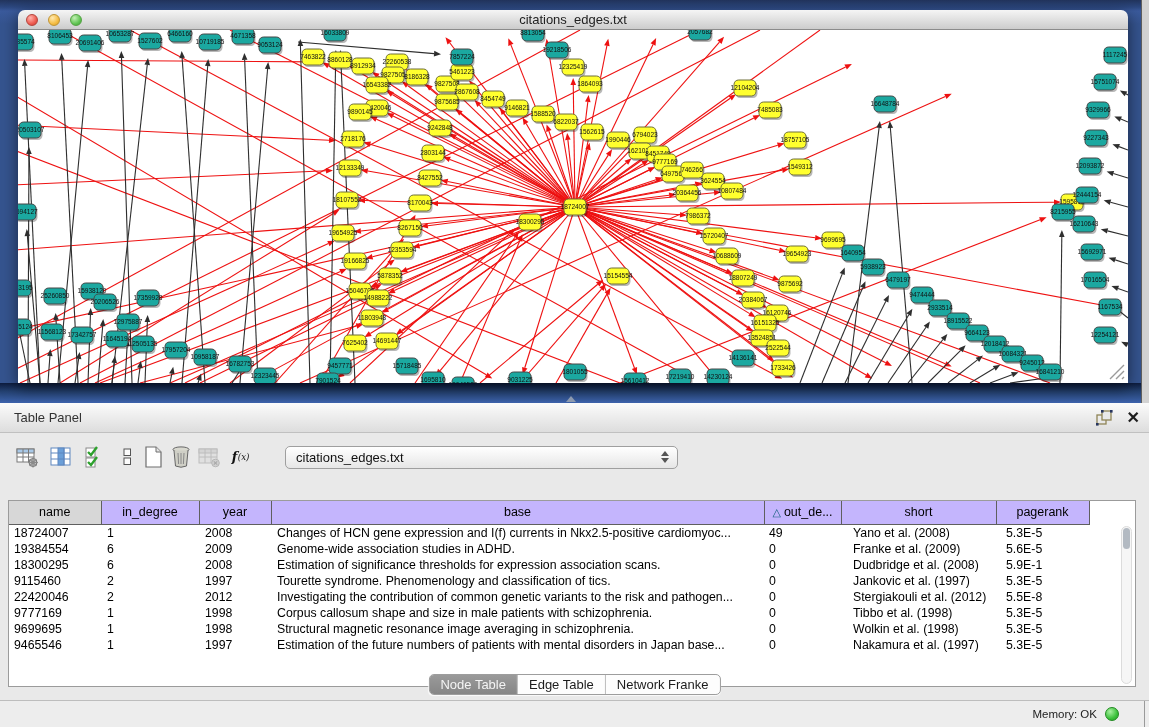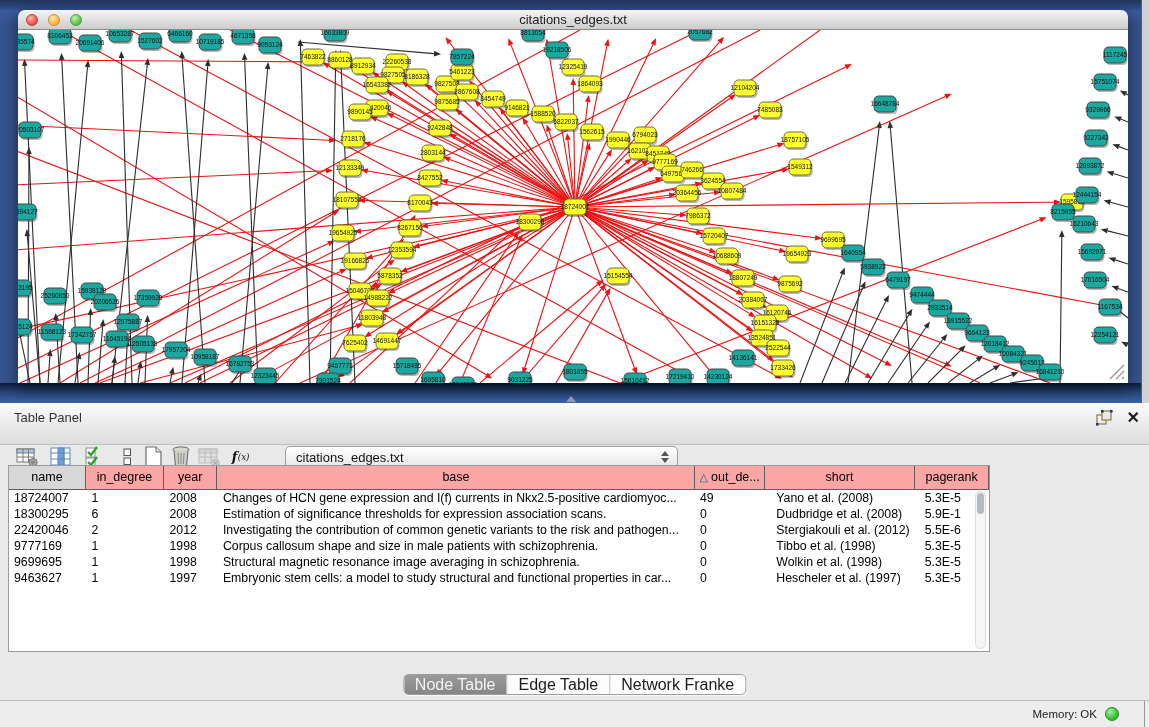--- a/index.html
+++ b/index.html
@@ -21,49 +21,49 @@
                    font-size:13px;line-height:20px;color:#222}
   .light{position:absolute;top:4px;width:12px;height:12px;border-radius:50%}
   .light.red{left:8px;background:radial-gradient(circle at 35% 30%,#ffb3ac,#ee5b50 60%,#c63a31);border:1px solid #b5443c}
   .light.yellow{left:30px;background:radial-gradient(circle at 35% 30%,#ffe9b0,#f5bd44 60%,#d99b23);border:1px solid #c09435}
   .light.green{left:52px;background:radial-gradient(circle at 35% 30%,#c3f0b4,#61c554 60%,#3f9e33);border:1px solid #55a344}
   .net-canvas{position:absolute;left:0;top:20px;width:1110px;height:353px;background:#fff;overflow:hidden}
   .divider-handle{position:absolute;left:566px;top:396px;width:0;height:0;
       border-left:5px solid transparent;border-right:5px solid transparent;border-bottom:6px solid #8d9aaf}
   
   .panel{position:absolute;left:0;top:403px;width:1149px;height:324px;background:#e9e9e9}
-  .panel-header{position:absolute;left:0;top:0;width:1149px;height:42px;
+  .panel-header{position:absolute;left:0;top:0;width:1149px;height:30px;
                 background:linear-gradient(#fbfbfb,#dddddd);border-bottom:1px solid #c0c0c0}
   .panel-title{position:absolute;left:14px;top:0;font-size:13px;line-height:30px;color:#333}
   .float-btn{position:absolute;right:36px;top:7px;width:17px;height:16px;cursor:default}
   .close-btn{position:absolute;right:9px;top:4px;font-size:16px;font-weight:bold;color:#1d1d1d;line-height:22px}
   .toolbar{position:absolute;left:0;top:31px;width:1149px;height:47px}
   .icon-btn{position:absolute;top:10px;width:26px;height:26px;display:flex;align-items:center;justify-content:center}
   .dropdown{position:absolute;left:285px;top:12px;width:393px;height:23px;
             background:linear-gradient(#ffffff,#e6e6e6);border:1px solid #9f9f9f;border-radius:5px;
             font-size:13px;color:#111;line-height:21px;padding-left:10px}
   .dd-arrows{position:absolute;right:8px;top:4px;display:flex;flex-direction:column;gap:2px}
   .dd-arrows .up{width:0;height:0;border-left:4px solid transparent;border-right:4px solid transparent;border-bottom:5px solid #555}
   .dd-arrows .down{width:0;height:0;border-left:4px solid transparent;border-right:4px solid transparent;border-top:5px solid #555}
-  .table-wrap{position:absolute;left:8px;top:62px;width:982px;height:187px;background:#fff;border:1px solid #9b9b9b;overflow:hidden}
+  .table-wrap{position:absolute;left:8px;top:97px;width:1128px;height:187px;background:#fff;border:1px solid #9b9b9b;overflow:hidden}
   table{border-collapse:collapse;table-layout:fixed;font-size:12px;color:#000}
-  th{background:#fca5a5;border:1px solid #5f5f5f;border-top:none;height:23px;
+  th{background:#c4b5fd;border:1px solid #5f5f5f;border-top:none;height:23px;
      font-weight:normal;font-size:12.5px;text-align:center;overflow:hidden;white-space:nowrap}
   th.first{background:#d7d7d7;border-left:none}
   th .sort{color:#16607e;font-size:11px;margin-right:3px}
   td{height:16px;line-height:16px;white-space:nowrap;overflow:hidden;font-size:12.3px}
   td.c0{padding-left:5px}td.c1{padding-left:6px}td.c2{padding-left:6px}td.c3{padding-left:6px}
   td.c4{padding-left:5px}td.c5{padding-left:12px}td.c6{padding-left:10px}
   .vscroll{position:absolute;right:3px;top:25px;width:11px;height:158px;background:#f6f6f6;
            border:1px solid #dcdcdc;border-radius:6px}
   .vthumb{position:absolute;left:1px;top:1px;width:7px;height:21px;border-radius:4px;background:#b3bac2}
   .tabs{position:absolute;left:50%;top:271px;transform:translateX(-50%);display:flex;height:21px;
         border:1px solid #9d9d9d;border-radius:5px;overflow:hidden;background:#fdfdfd;
         box-shadow:0 1px 1px rgba(255,255,255,.8)}
-  .tab{font-size:16px;line-height:19px;padding:0 11px;color:#1c1c1c;border-left:1px solid #bdbdbd}
+  .tab{font-size:13px;line-height:19px;padding:0 11px;color:#1c1c1c;border-left:1px solid #bdbdbd}
   .tab:first-child{border-left:none}
   .tab.active{background:linear-gradient(#9a9a9a,#868686);color:#f4f4f4;border-left:none}
   .statusbar{position:absolute;left:0;top:297px;width:1149px;height:27px;background:#ededed;border-top:1px solid #bdbdbd}
   .statusbar .divline{position:absolute;right:4px;top:0;width:1px;height:27px;background:#9a9a9a}
   .mem-label{position:absolute;right:52px;top:7px;font-size:11.5px;color:#222}
   .mem-light{position:absolute;right:30px;top:6px;width:14px;height:14px;border-radius:50%;
              background:radial-gradient(circle at 35% 30%,#a8f0a0,#3cc13c 60%,#239a23);border:1px solid #1f8a1f}
 </style>
 </head>
 <body>
@@ -1524,62 +1524,80 @@
           <tr>
             <td class="c0">18724007</td>
             <td class="c1">1</td>
             <td class="c2">2008</td>
             <td class="c3">Changes of HCN gene expression and I(f) currents in Nkx2.5-positive cardiomyoc...</td>
             <td class="c4">49</td>
             <td class="c5">Yano et al. (2008)</td>
             <td class="c6">5.3E-5</td>
           </tr>
           <tr>
+            <td class="c0">19384554</td>
+            <td class="c1">6</td>
+            <td class="c2">2009</td>
+            <td class="c3">Genome-wide association studies in ADHD.</td>
+            <td class="c4">0</td>
+            <td class="c5">Franke et al. (2009)</td>
+            <td class="c6">5.6E-5</td>
+          </tr>
+          <tr>
             <td class="c0">18300295</td>
             <td class="c1">6</td>
             <td class="c2">2008</td>
             <td class="c3">Estimation of significance thresholds for expression association scans.</td>
             <td class="c4">0</td>
             <td class="c5">Dudbridge et al. (2008)</td>
             <td class="c6">5.9E-1</td>
           </tr>
           <tr>
+            <td class="c0">9115460</td>
+            <td class="c1">2</td>
+            <td class="c2">1997</td>
+            <td class="c3">Tourette syndrome. Phenomenology and classification of tics.</td>
+            <td class="c4">0</td>
+            <td class="c5">Jankovic et al. (1997)</td>
+            <td class="c6">5.3E-5</td>
+          </tr>
+          <tr>
             <td class="c0">22420046</td>
             <td class="c1">2</td>
             <td class="c2">2012</td>
             <td class="c3">Investigating the contribution of common genetic variants to the risk and pathogen...</td>
             <td class="c4">0</td>
             <td class="c5">Stergiakouli et al. (2012)</td>
-            <td class="c6">5.5E-6</td>
+            <td class="c6">5.5E-8</td>
           </tr>
           <tr>
             <td class="c0">9777169</td>
             <td class="c1">1</td>
             <td class="c2">1998</td>
             <td class="c3">Corpus callosum shape and size in male patients with schizophrenia.</td>
             <td class="c4">0</td>
             <td class="c5">Tibbo et al. (1998)</td>
             <td class="c6">5.3E-5</td>
           </tr>
           <tr>
             <td class="c0">9699695</td>
             <td class="c1">1</td>
             <td class="c2">1998</td>
             <td class="c3">Structural magnetic resonance image averaging in schizophrenia.</td>
             <td class="c4">0</td>
             <td class="c5">Wolkin et al. (1998)</td>
             <td class="c6">5.3E-5</td>
           </tr>
           <tr>
-            <td class="c0">9463627</td>
+            <td class="c0">9465546</td>
             <td class="c1">1</td>
             <td class="c2">1997</td>
-            <td class="c3">Embryonic stem cells: a model to study structural and functional properties in car...</td>
+            <td class="c3">Estimation of the future numbers of patients with mental disorders in Japan base...</td>
             <td class="c4">0</td>
-            <td class="c5">Hescheler et al. (1997)</td>
+            <td class="c5">Nakamura et al. (1997)</td>
             <td class="c6">5.3E-5</td>
           </tr>
         </tbody>
     </table>
     <div class="vscroll">
       <div class="vthumb"></div>
     </div>
   </div>
 
   <div class="tabs" id="tabbar">

